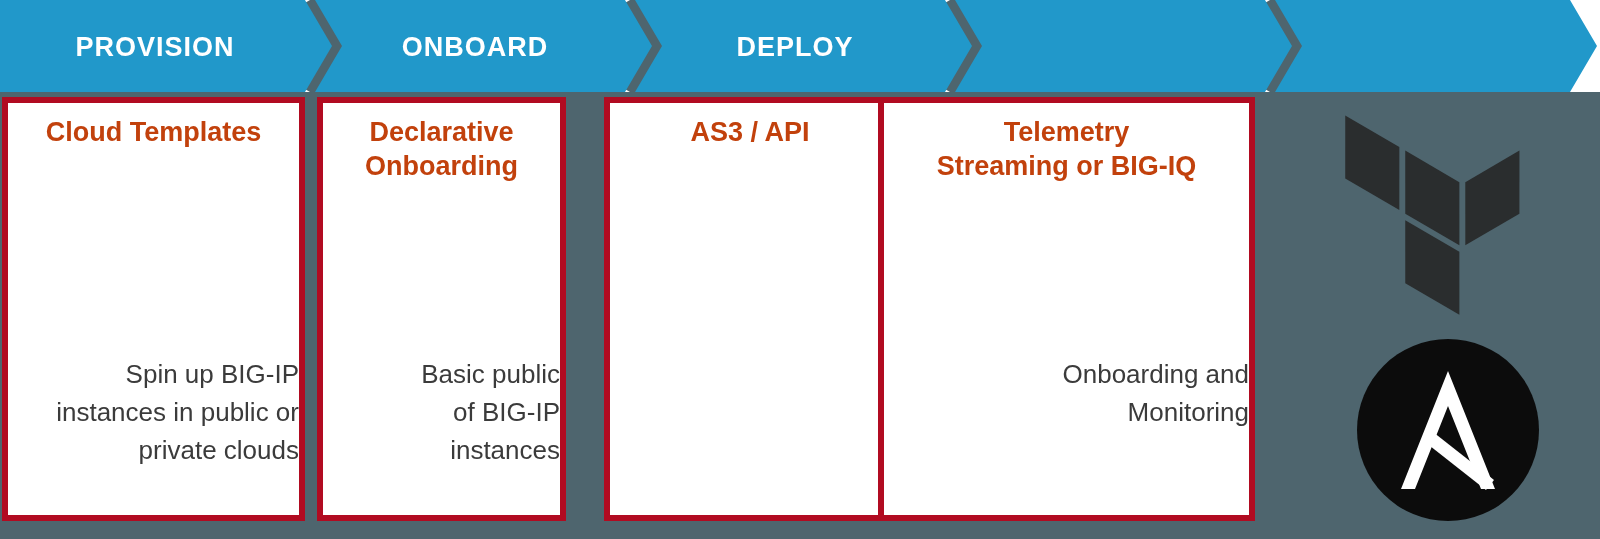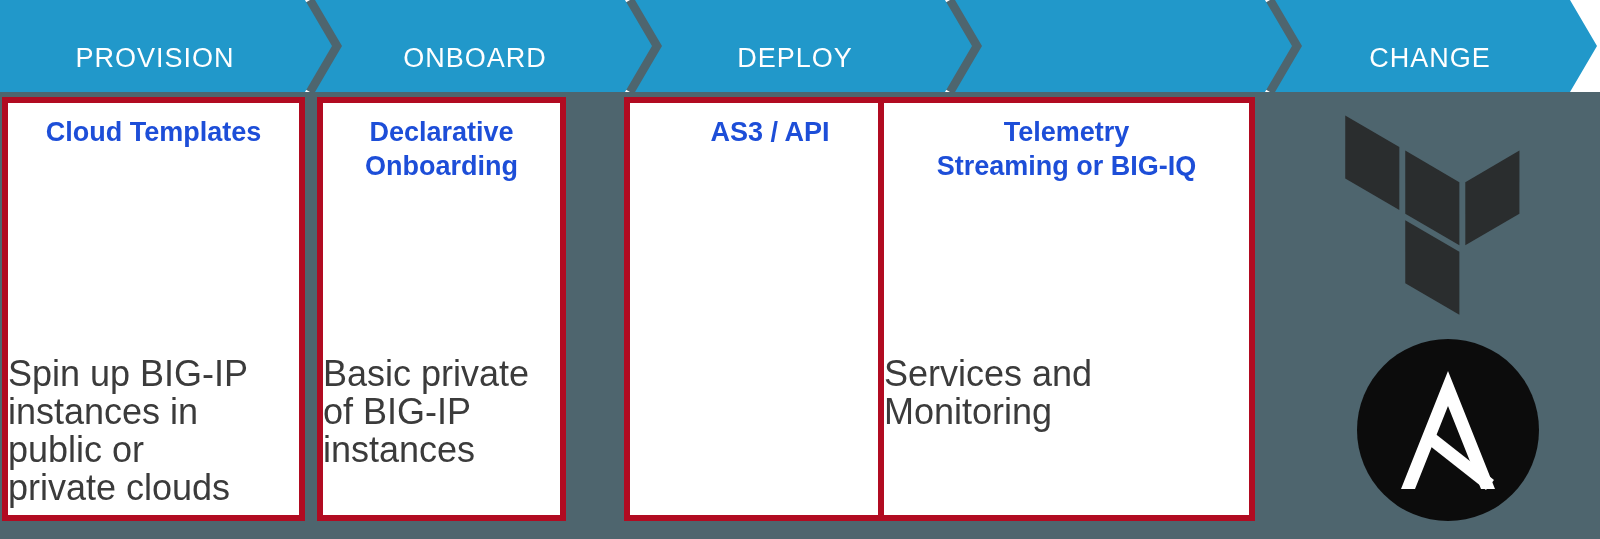--- a/index.html
+++ b/index.html
@@ -8,35 +8,35 @@
     background:#ffffff;
     font-family:"Liberation Sans", sans-serif;
   }
   .gray-panel{
     position:absolute;left:0;top:92px;width:1600px;height:447px;
     background:#4e656e;
   }
   .band{position:absolute;left:0;top:0;width:1600px;height:92px}
   .band svg{position:absolute;left:0;top:0}
   .step-label{
-    position:absolute;top:12px;height:92px;line-height:92px;
-    text-align:center;color:#ffffff;font-weight:normal;font-size:27px;
+    position:absolute;top:1px;height:92px;line-height:92px;
+    text-align:center;color:#ffffff;font-weight:bold;font-size:27px;
     letter-spacing:1px;
   }
   .card{
     position:absolute;top:97px;height:424px;box-sizing:border-box;
     background:#ffffff;border:6px solid #b10b21;
   }
   .card-title{
     margin-top:12px;text-align:center;font-weight:bold;font-size:27px;
-    line-height:34px;color:#1d4ed8;white-space:pre-line;
+    line-height:34px;color:#c2410c;white-space:pre-line;
   }
   .card-body{
-    position:absolute;left:0;right:0;top:252px;text-align:left;
-    font-size:36px;line-height:38px;color:#3b3b3b;white-space:pre-line;
+    position:absolute;left:0;right:0;top:252px;text-align:right;
+    font-size:26px;line-height:38px;color:#3b3b3b;white-space:pre-line;
   }
   .logo{position:absolute}
 </style>
 </head>
 <body>
 
 <div class="gray-panel"></div>
 
 <div class="band">
   <svg width="1600" height="92" viewBox="0 0 1600 92">
@@ -48,43 +48,42 @@
 
     <polygon points="0,0 305,0 332,46 305,92 0,92" fill="#2198ca"></polygon>
     <polygon points="315,0 625,0 652,46 625,92 315,92 342,46" fill="#2198ca"></polygon>
     <polygon points="635,0 945,0 972,46 945,92 635,92 662,46" fill="#2198ca"></polygon>
     <polygon points="955,0 1265,0 1292,46 1265,92 955,92 982,46" fill="#2198ca"></polygon>
     <polygon points="1275,0 1570,0 1597,46 1570,92 1275,92 1302,46" fill="#2198ca"></polygon>
   </svg>
   <div class="step-label" style="left:0;width:310px">PROVISION</div>
   <div class="step-label" style="left:640px;width:310px">DEPLOY</div>
   <div class="step-label" style="left:320px;width:310px">ONBOARD</div>
-  <div class="step-label" style="left:1280px;width:300px">CHANGE</div>
 </div>
 
 <div class="card" style="left:2px;width:303px">
   <div class="card-title">Cloud Templates</div>
   <div class="card-body">Spin up BIG-IP
 instances in public or
 private clouds</div>
 </div>
 <div class="card" style="left:317px;width:249px">
   <div class="card-title">Declarative
 Onboarding</div>
-  <div class="card-body">Basic private
+  <div class="card-body">Basic public
 of BIG-IP
 instances</div>
 </div>
-<div class="card" style="left:624px;width:292px">
+<div class="card" style="left:604px;width:292px">
   <div class="card-title">AS3 / API</div>
 </div>
 <div class="card" style="left:878px;width:377px">
   <div class="card-title">Telemetry
 Streaming or BIG-IQ</div>
-  <div class="card-body">Services and
+  <div class="card-body">Onboarding and
 Monitoring</div>
 </div>
 
 <svg class="logo" style="left:1326px;top:106px" width="219" height="219" viewBox="0 0 128 128">
   <g fill="#2a2d2e">
     <path d="M11.242 5.523L42.86 23.941v36.836L11.242 42.36z"></path>
     <path d="M46.324 26.082L77.941 44.5v36.836L46.324 62.918z"></path>
     <path d="M113.043 26.082v36.836L81.41 81.336V44.5z"></path>
     <path d="M46.324 66.75l31.617 18.418v36.836L46.324 103.586z"></path>
   </g>

